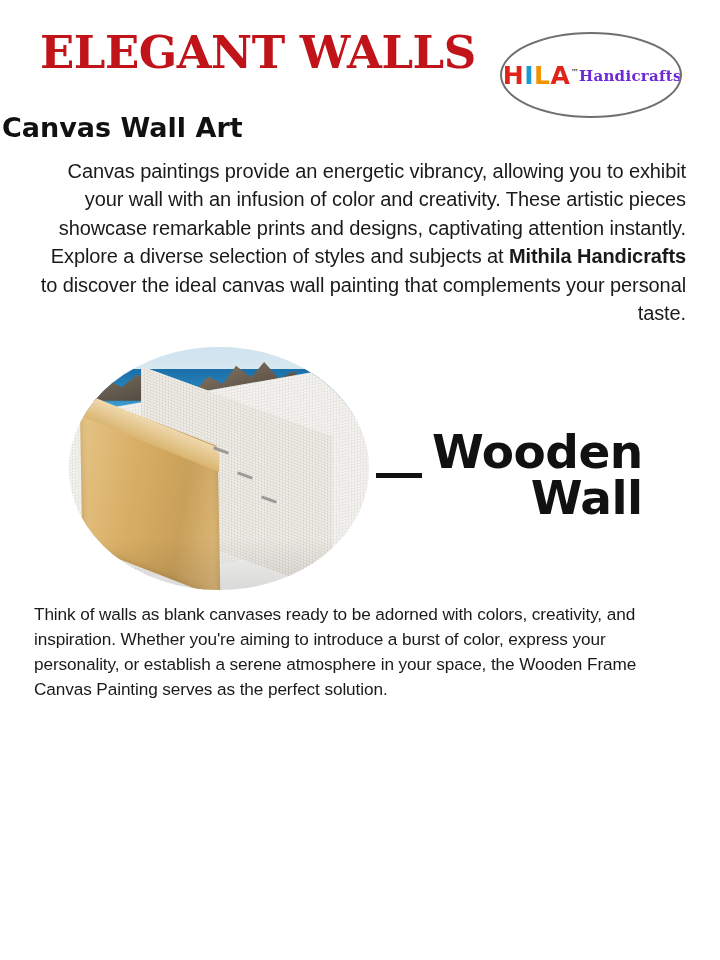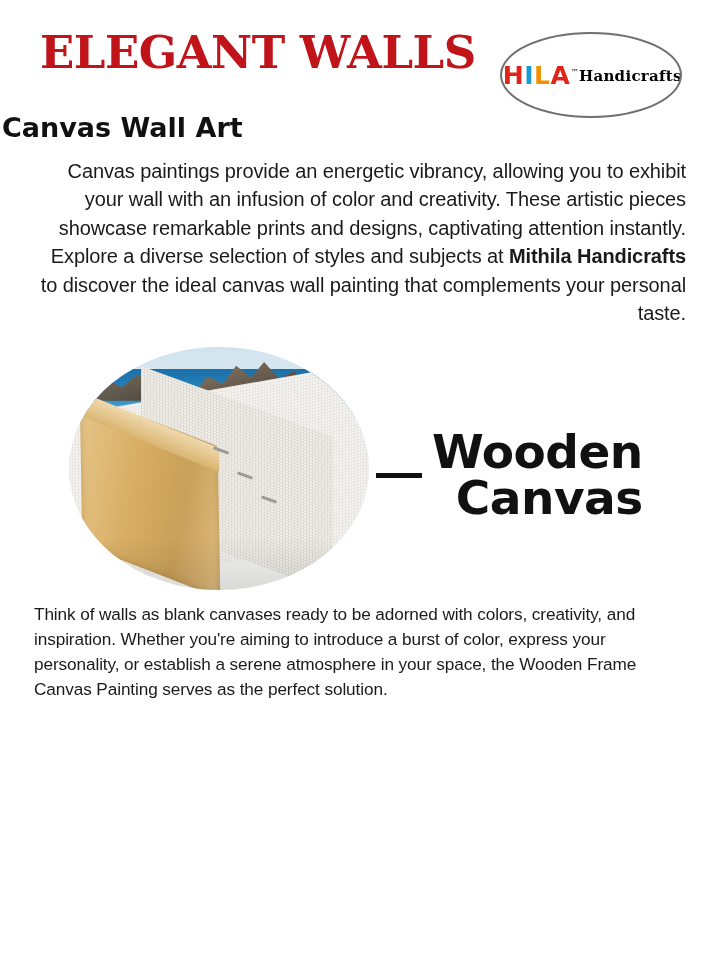--- a/index.html
+++ b/index.html
@@ -70,21 +70,21 @@
   .logo-main .c6 { color: #f39200; }
   .logo-tm {
     font-size: 8px;
     color: #444;
     vertical-align: super;
   }
   .logo-sub {
     font-family: "DejaVu Serif", serif;
     font-weight: bold;
     font-size: 15px;
-    color: #000000;
+    color: #6d28d9;
     margin-top: 1px;
     letter-spacing: 0.3px;
   }
   .logo-tag {
     font-family: "Liberation Sans", sans-serif;
     font-size: 7.5px;
     color: #8a1c1c;
     margin-top: 3px;
     letter-spacing: 0.4px;
   }
@@ -374,21 +374,21 @@
           <div class="fp-staple" style="left:48%; top:42%;"></div>
           <div class="fp-staple" style="left:56%; top:52%;"></div>
           <div class="fp-staple" style="left:64%; top:62%;"></div>
           <div class="fp-shadow"></div>
         </div>
       </div>
       <div class="callout callout-frame">
         <div class="callout-line"></div>
         <div class="callout-text">
           <div>Wooden</div>
-          <div>Canvas</div>
+          <div>Wall</div>
         </div>
       </div>
     </div>
 
 
   </div>
 
   <p class="outro">Think of walls as blank canvases ready to be adorned with colors, creativity, and inspiration. Whether you're aiming to introduce a burst of color, express your personality, or establish a serene atmosphere in your space, the Wooden Frame Canvas Painting serves as the perfect solution.</p>
 
 </div>

